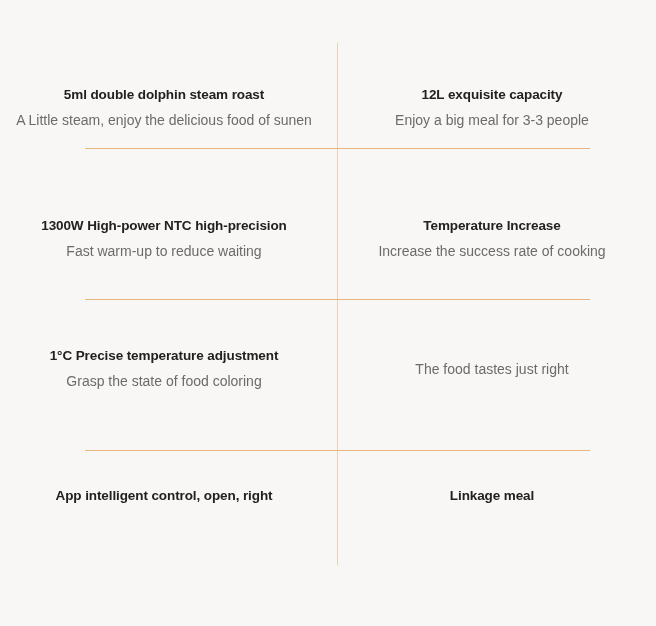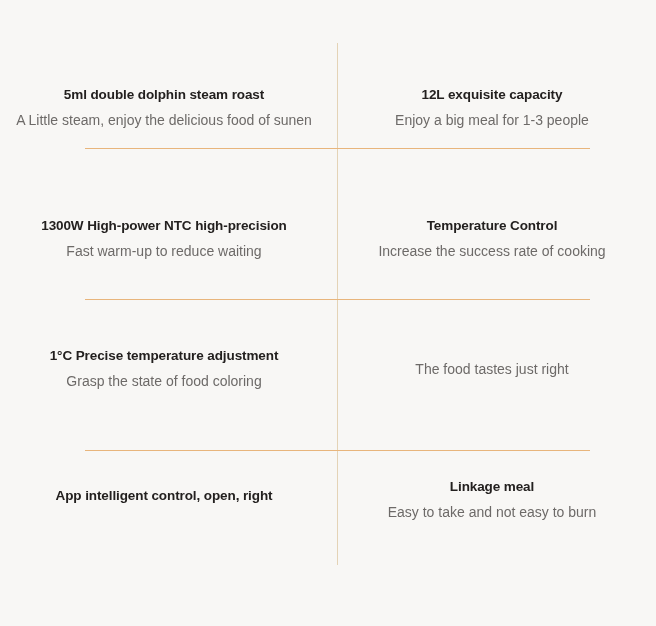--- a/index.html
+++ b/index.html
@@ -90,49 +90,48 @@
 
   <div class="grid-rows">
 
     <div class="feature-cell">
       <p class="feature-title">5ml double dolphin steam roast</p>
       <p class="feature-sub">A Little steam, enjoy the delicious food of sunen</p>
     </div>
 
     <div class="feature-cell">
       <p class="feature-title">12L exquisite capacity</p>
-      <p class="feature-sub">Enjoy a big meal for 1-3 people</p>
+      <p class="feature-sub">Enjoy a big meal for 3-3 people</p>
     </div>
 
     <div class="feature-cell">
       <p class="feature-title">1300W High-power NTC high-precision</p>
       <p class="feature-sub">Fast warm-up to reduce waiting</p>
     </div>
 
     <div class="feature-cell">
-      <p class="feature-title">Temperature Control</p>
+      <p class="feature-title">Temperature Increase</p>
       <p class="feature-sub">Increase the success rate of cooking</p>
     </div>
 
     <div class="feature-cell">
       <p class="feature-title">1°C Precise temperature adjustment</p>
       <p class="feature-sub">Grasp the state of food coloring</p>
     </div>
 
     <div class="feature-cell">
       <p class="feature-sub">The food tastes just right</p>
     </div>
 
     <div class="feature-cell">
       <p class="feature-title">App intelligent control, open, right</p>
     </div>
 
     <div class="feature-cell">
       <p class="feature-title">Linkage meal</p>
-      <p class="feature-sub">Easy to take and not easy to burn</p>
     </div>
 
   </div>
 
   <div class="divider-v"></div>
   <div class="divider-h d1"></div>
   <div class="divider-h d2"></div>
   <div class="divider-h d3"></div>
 
 </div>

